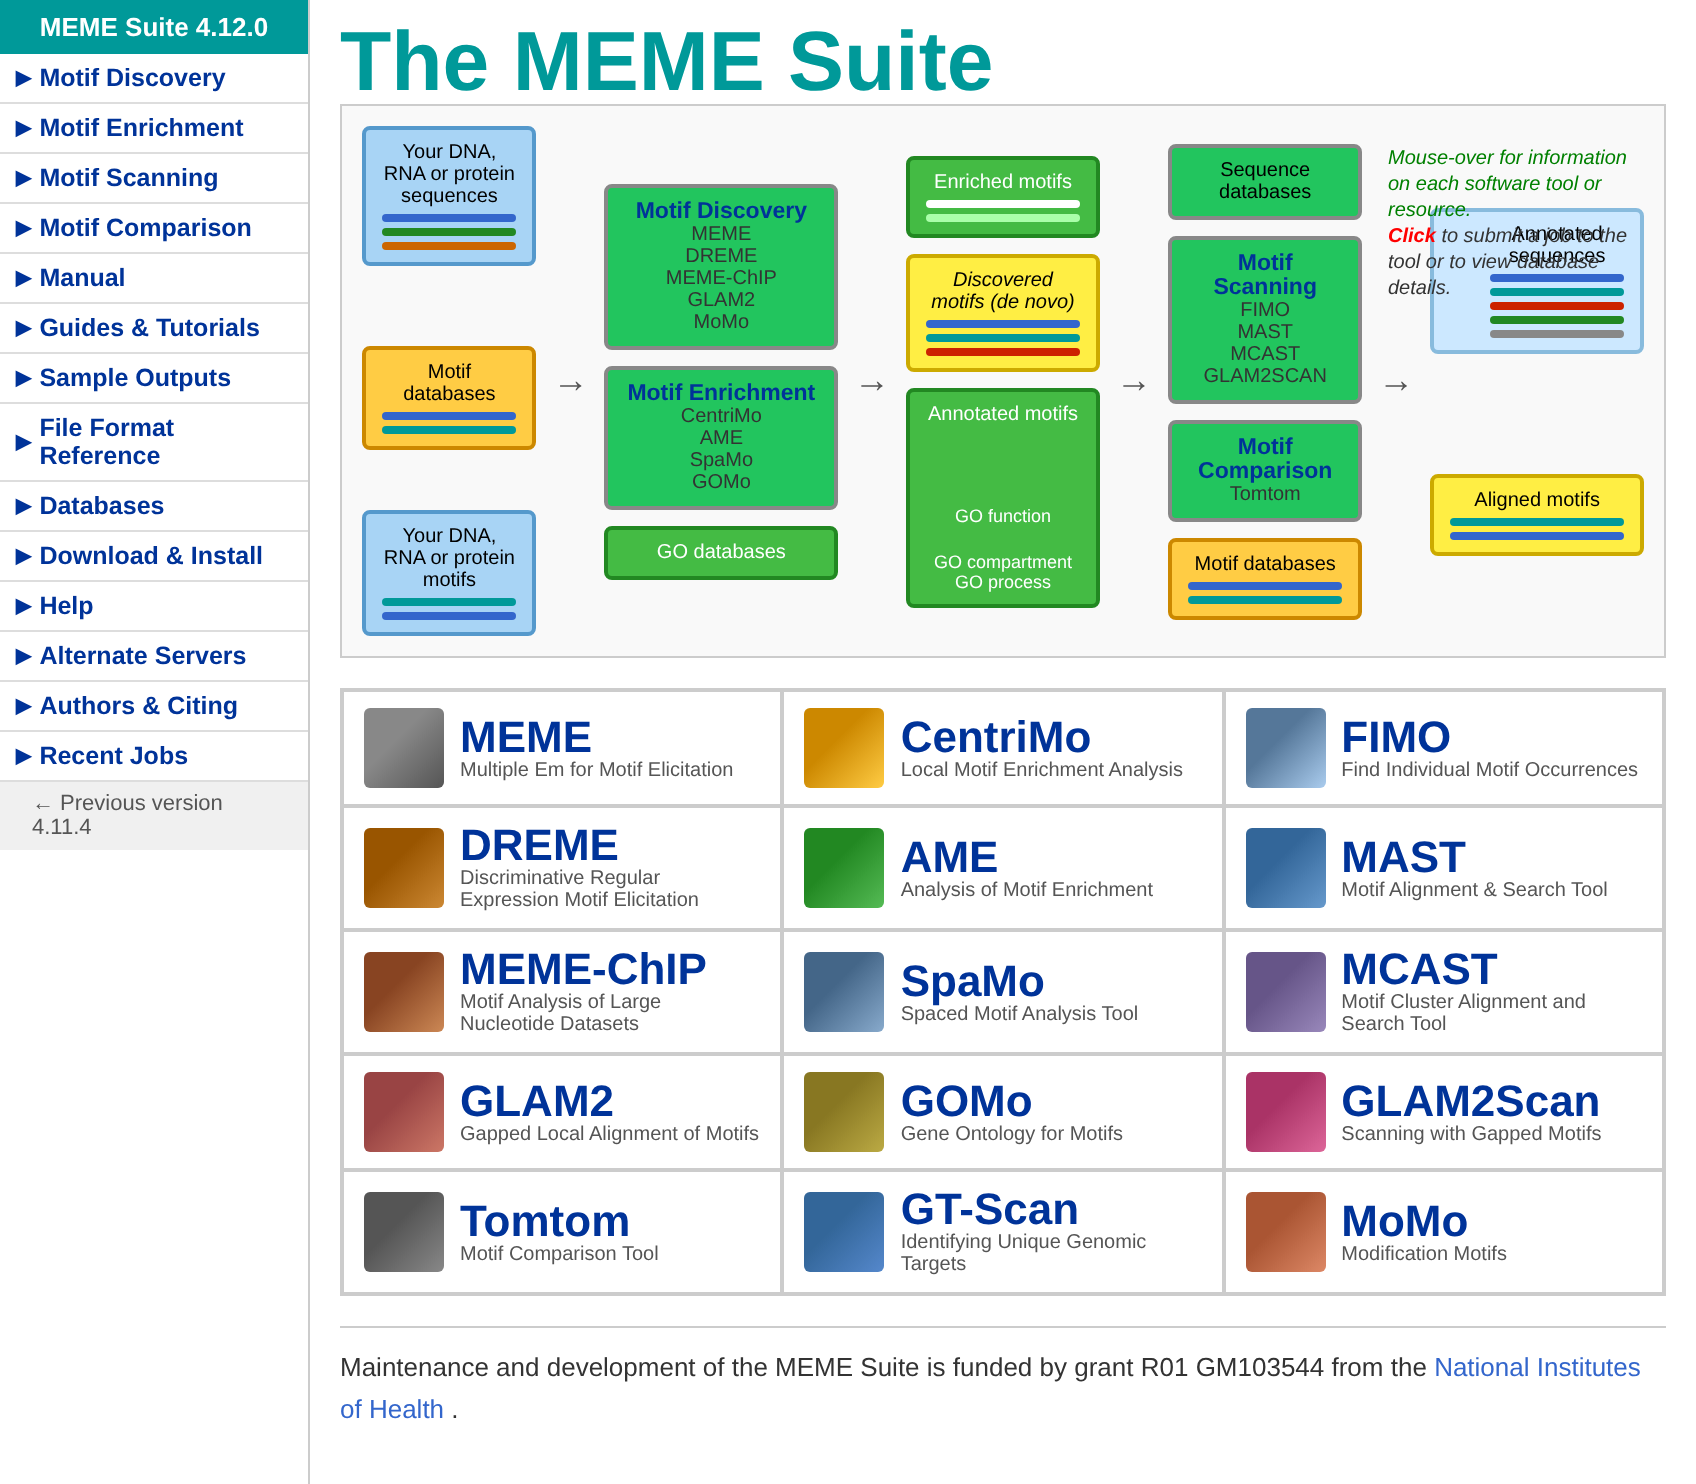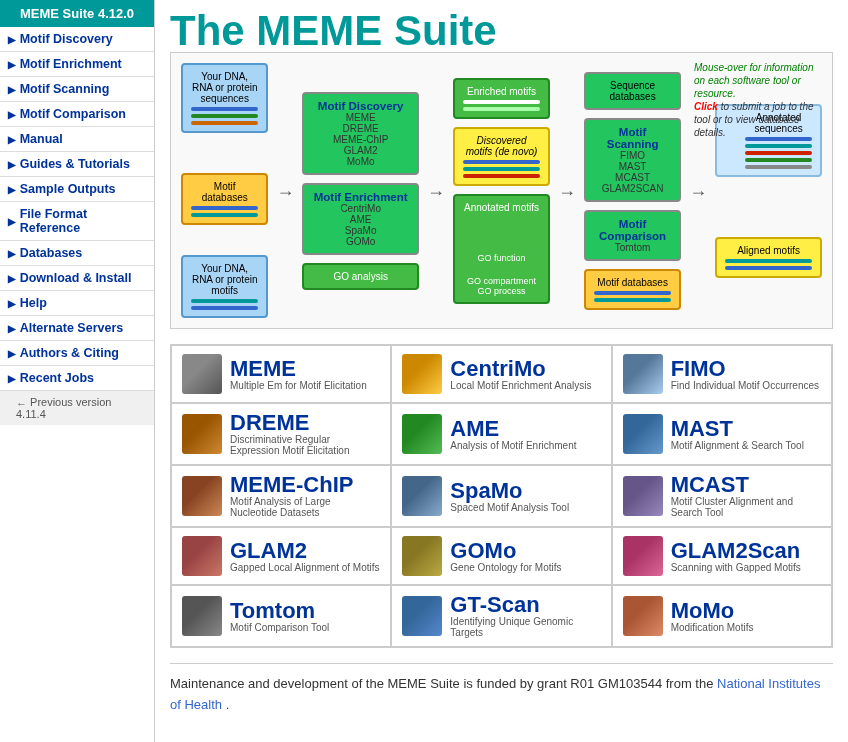--- a/index.html
+++ b/index.html
@@ -341,21 +341,21 @@
       </div>
       <div class="diag-box diag-white-bg" style="cursor:pointer;">
         <div class="diag-title">Motif Enrichment</div>
         <div class="diag-item">CentriMo</div>
         <div class="diag-item">AME</div>
         <div class="diag-item">SpaMo</div>
         <div class="diag-item">GOMo</div>
       </div>
 
       <div class="diag-box diag-green-bg" style="font-size:10px;">
-        <span>GO analysis</span>
+        <span>GO databases</span>
       </div>
     </div>
 
     <div class="arrow-right">→</div>
 
     <div class="diag-col" style="width:100px; gap:8px;">
       <div class="diag-box diag-green-bg" style="font-size:10px;">
         <span>Enriched motifs</span>
         <div class="db-lines">
           <div class="db-line line-blue" style="background:#fff;"></div>
@@ -419,21 +419,21 @@
       </div>
       <div class="diag-box diag-yellow-bg" style="font-size:10px; margin-top:30px;">
         <span>Aligned motifs</span>
         <div class="db-lines">
           <div class="db-line line-teal"></div>
           <div class="db-line line-blue"></div>
         </div>
       </div>
     </div>
 
-    <div class="diag-info-box" style="position:absolute; top:8px; right:8px; max-width:130px; font-size:10px; font-style:italic;">
+    <div class="diag-info-box" style="position:absolute; top:20px; right:8px; max-width:130px; font-size:10px; font-style:italic;">
       <span class="mouseover-text">Mouse-over for information on each software tool or resource.</span><br>
       <span class="click-text">Click</span>
       <span> to submit a job to the tool or to view database details.</span>
     </div>
   </div>
 
   <div class="tool-grid" id="tool-grid">
       <div class="tool-cell">
     <div class="tool-icon icon-meme"></div>
     <div class="tool-text">

